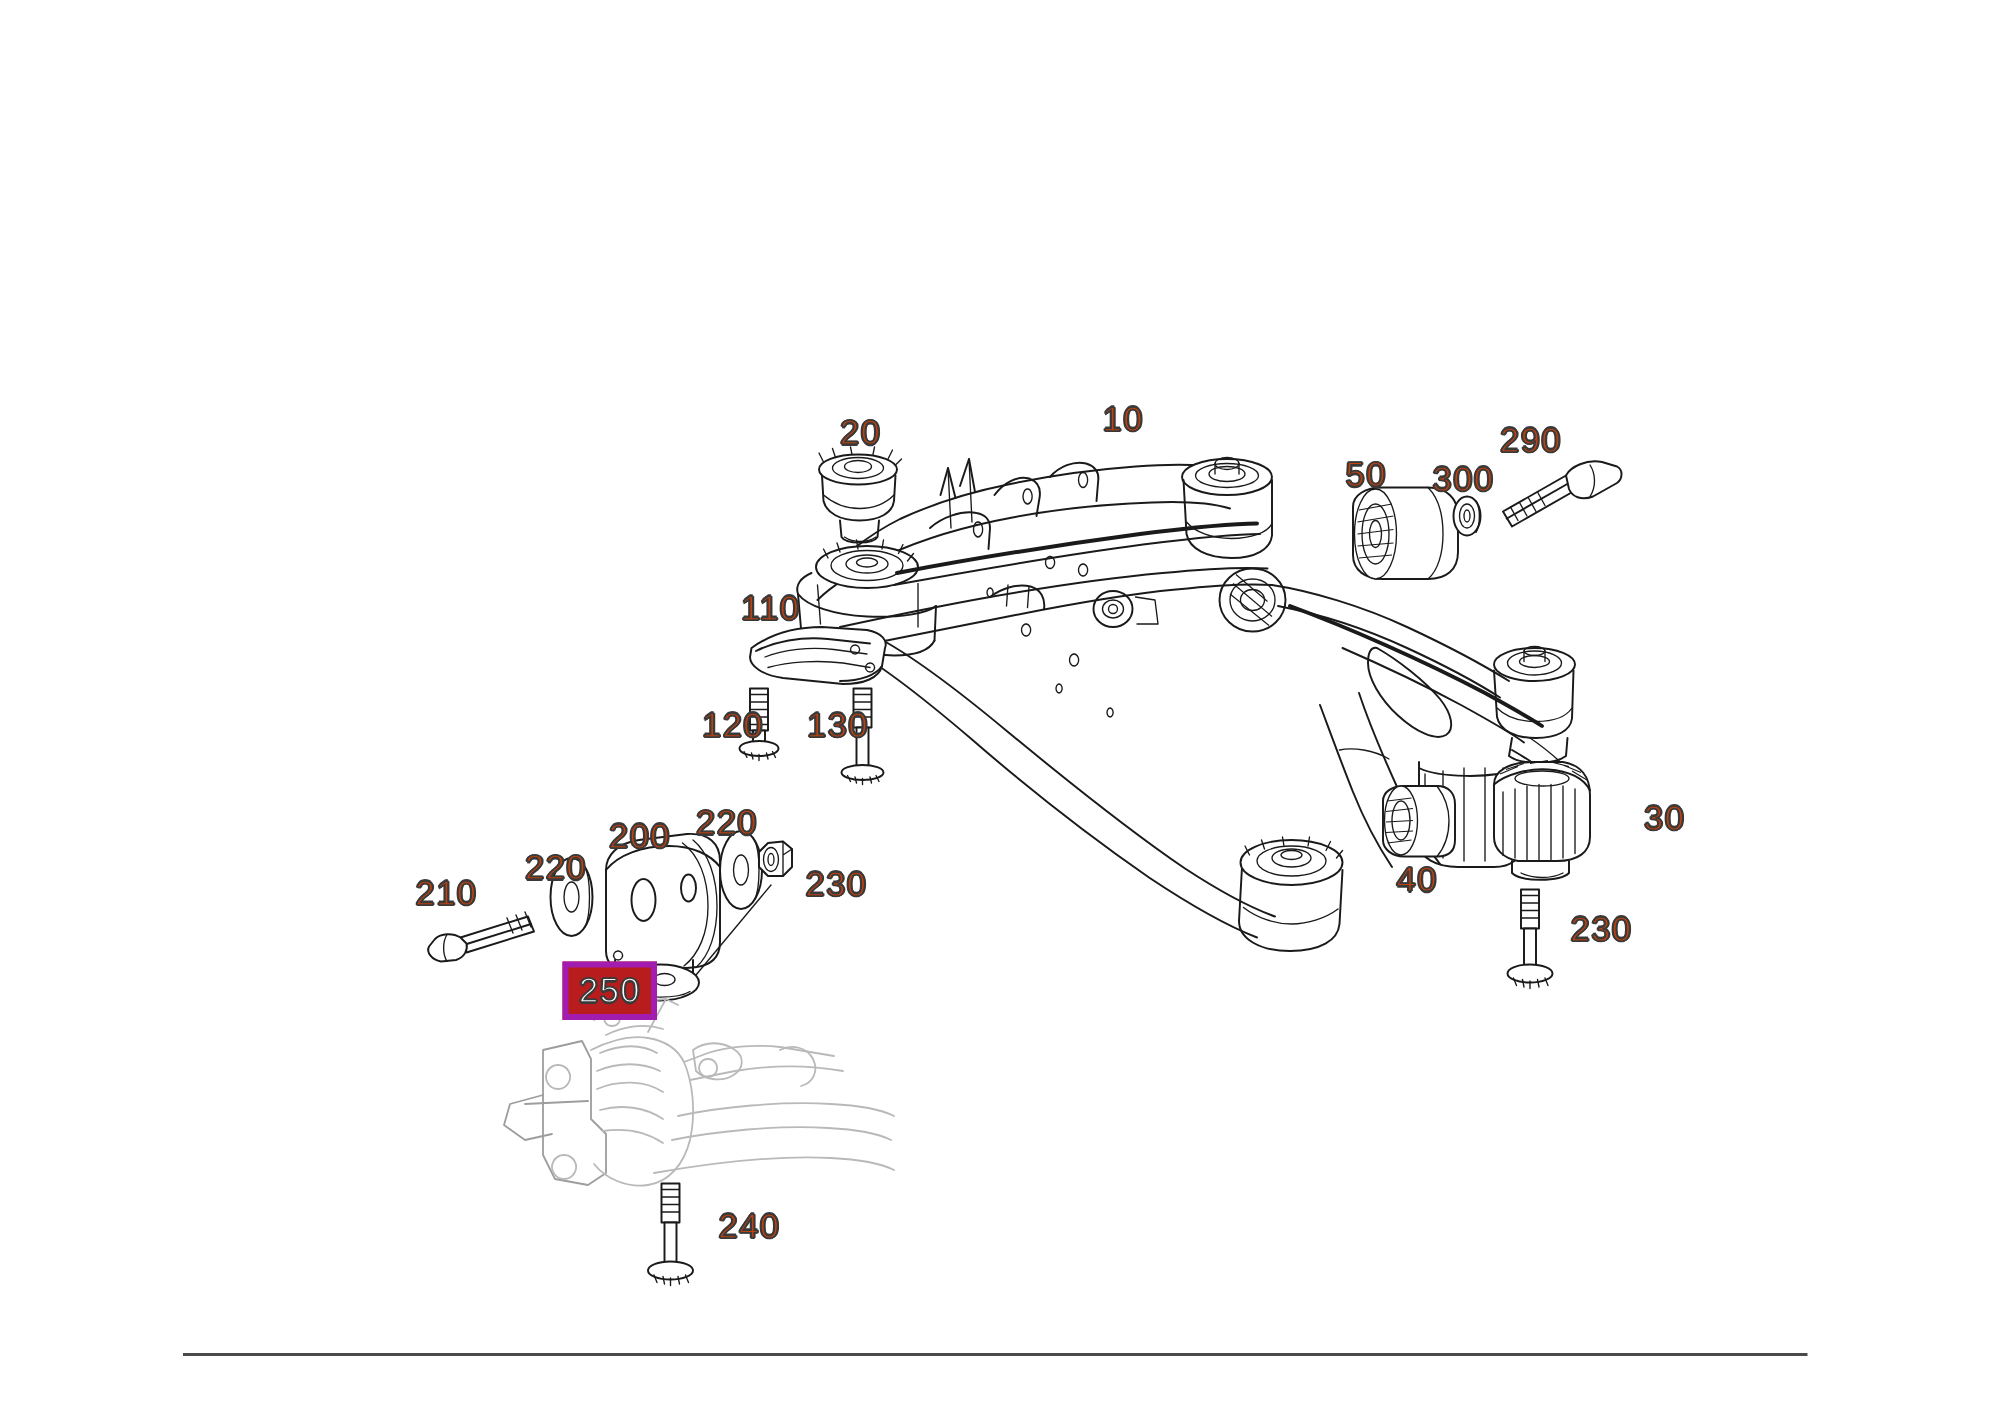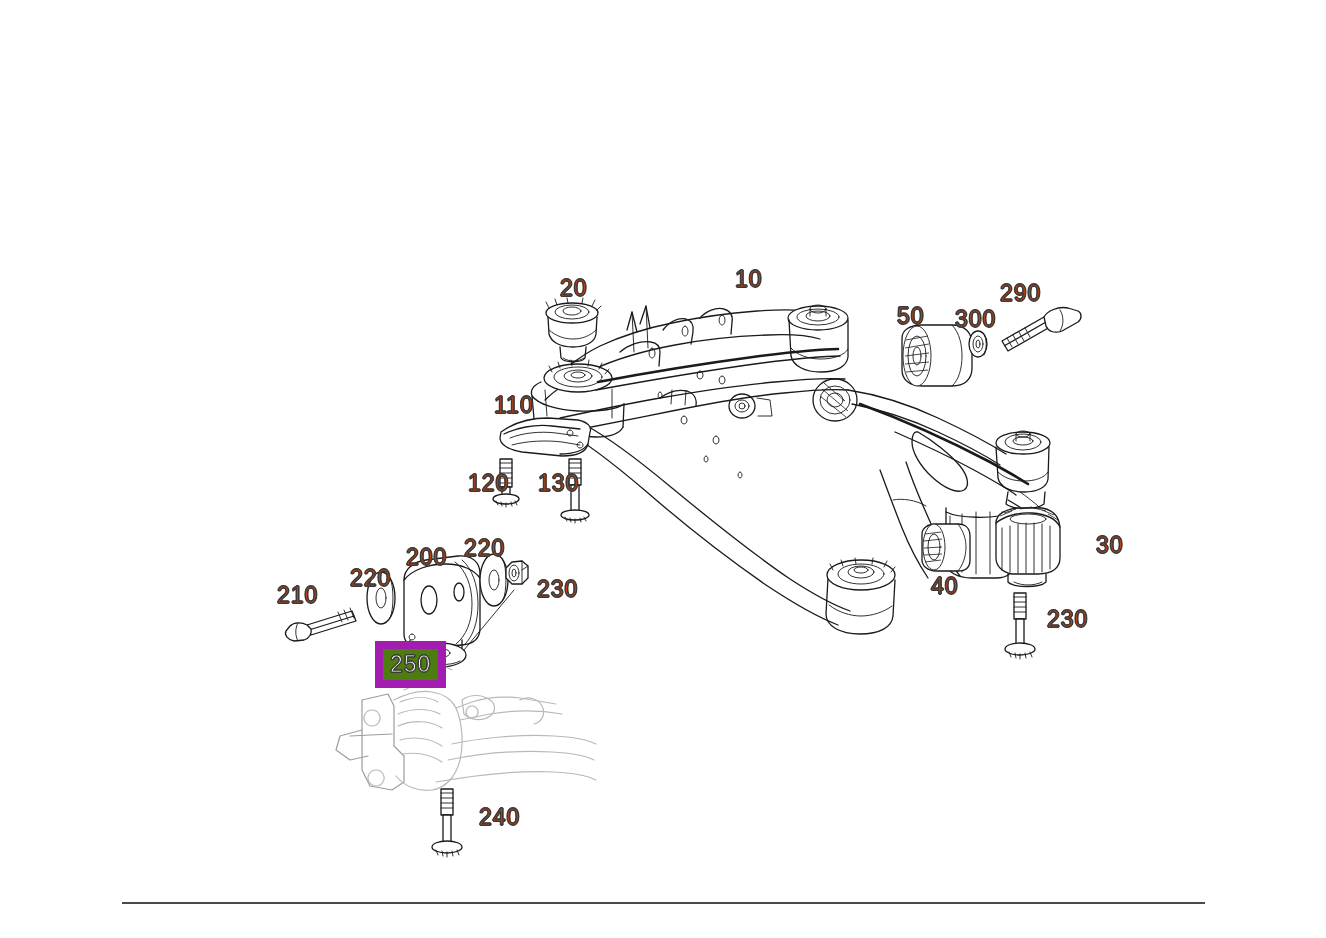--- a/index.html
+++ b/index.html
@@ -36,22 +36,22 @@
     -webkit-text-stroke: 1px #3a3a3a;
     text-shadow:
       -1px 0 #3a3a3a, 1px 0 #3a3a3a,
       0 -1px #3a3a3a, 0 1px #3a3a3a;
     white-space: nowrap;
     user-select: none;
   }
   .callout.highlighted {
     color: #ffffff;
     padding: 4px 7px;
-    border: 8px solid #a21caf;
-    background: #4d7c0f;
+    border: 4px solid #a21caf;
+    background: #b91c1c;
     box-sizing: border-box;
   }
   #footer-rule {
     position: absolute;
     left: 122px;
     top: 902px;
     width: 1083px;
     height: 0;
     border-top: 2px solid #4a4a4a;
   }

